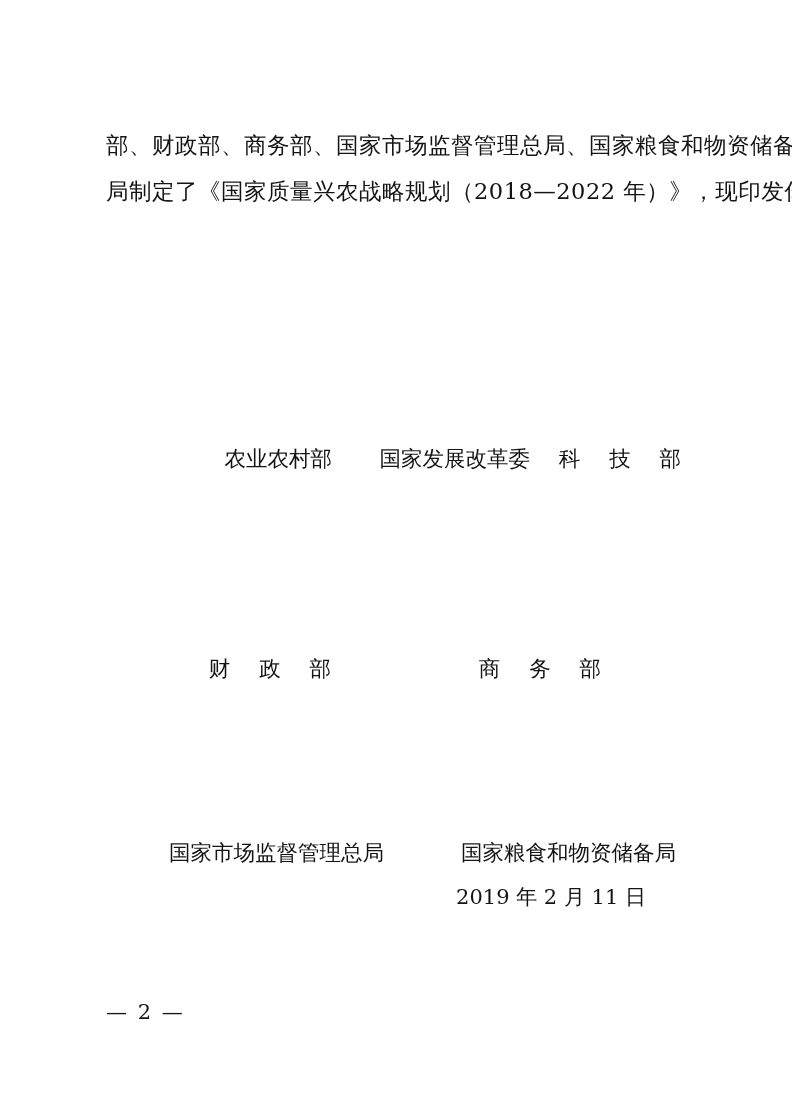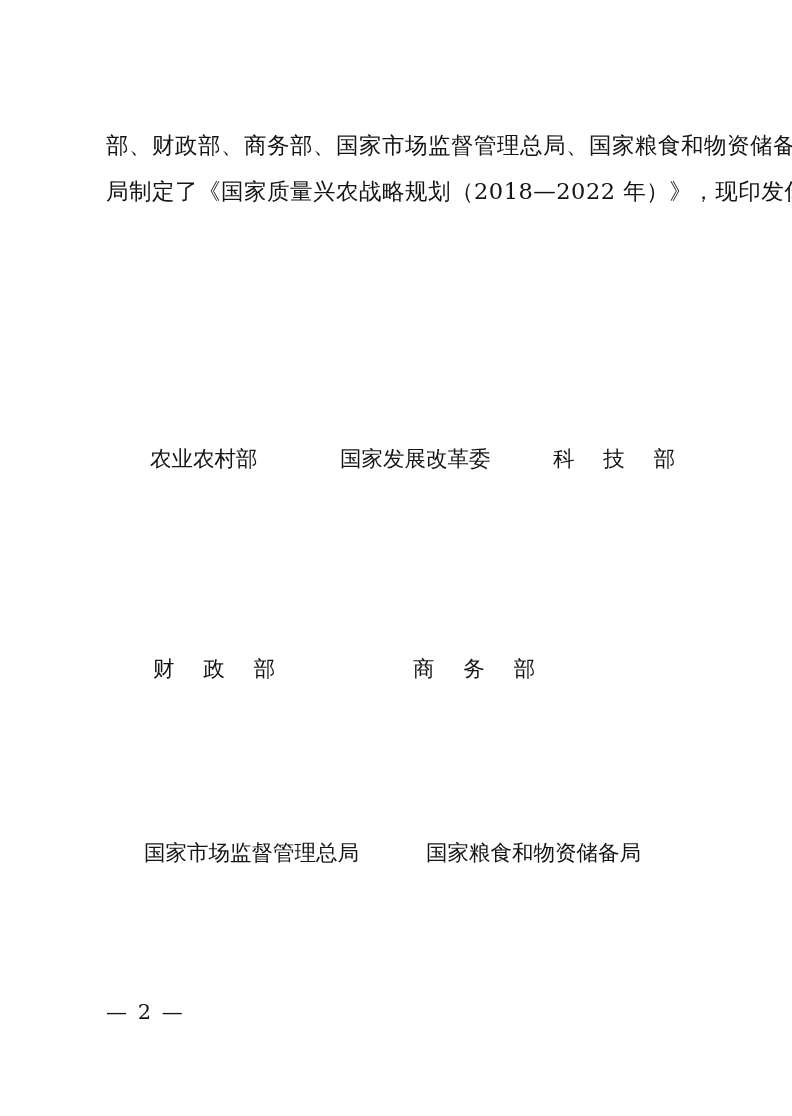--- a/index.html
+++ b/index.html
@@ -40,21 +40,21 @@
     white-space: nowrap;
   }
 
   .sig-row-1 { left: 106px; top: 444px; width: 600px; }
   .sig-row-2 { left: 106px; top: 654px; width: 600px; }
   .sig-row-3 { left: 106px; top: 838px; width: 600px; }
   .sig-date  { left: 106px; top: 883px; width: 600px; }
 
   .sig-cell {
     display: inline-block;
-    text-align: left;
+    text-align: right;
   }
 
   
   .r1c1 { width: 182px; margin-left: 44px; }
   .r1c2 { width: 190px; margin-left: 8px; }
   .r1c3 { width: 150px; margin-left: 12px; letter-spacing: 11px; text-indent: 11px; }
 
   
   .r2c1 { width: 200px; margin-left: 36px; letter-spacing: 11px; text-indent: 11px; }
   .r2c2 { width: 210px; margin-left: 60px; letter-spacing: 11px; text-indent: 11px; }
@@ -91,16 +91,19 @@
   </div>
 
   <div class="sig-row sig-row-2">
     <span class="sig-cell r2c1">财 政 部</span><span class="sig-cell r2c2">商 务 部</span>
   </div>
 
   <div class="sig-row sig-row-3">
     <span class="sig-cell r3c1">国家市场监督管理总局</span><span class="sig-cell r3c2">国家粮食和物资储备局</span>
   </div>
 
+  <div class="sig-row sig-date">
+    <span class="sig-cell date-cell">2019 年 2 月 11 日</span>
+  </div>
 
   <div class="page-number">— 2 —</div>
 
 </div>
 
 </body></html>

